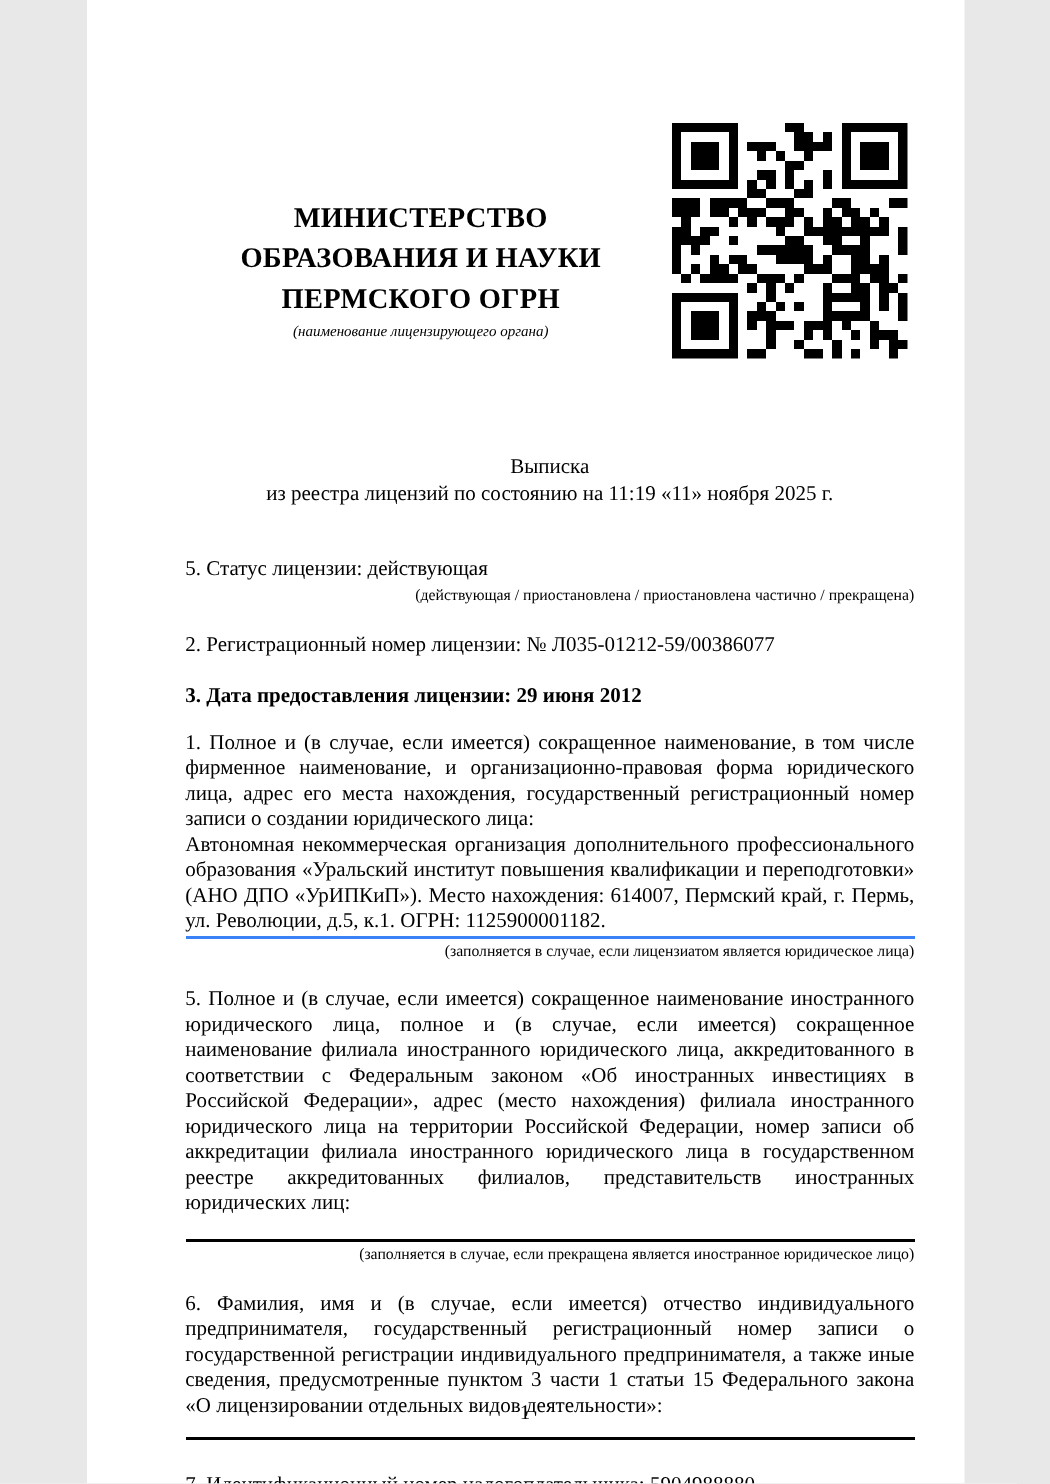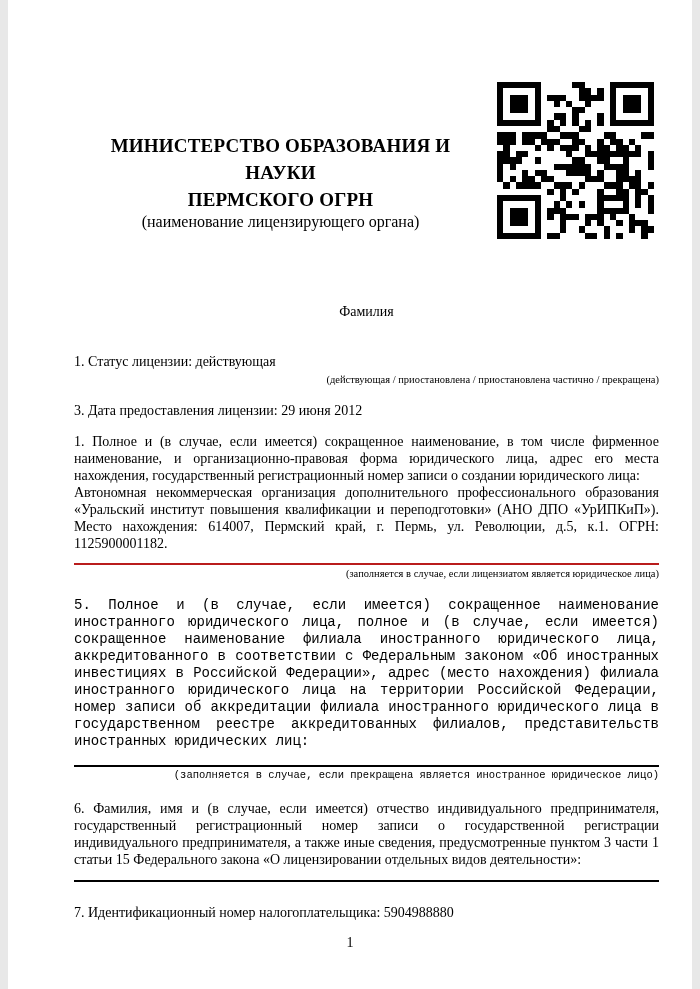--- a/index.html
+++ b/index.html
@@ -1,44 +1,44 @@
 <!DOCTYPE html>
 <html lang="ru"><head>
 <meta charset="utf-8">
 <style>
   html,body{margin:0;padding:0;background:#e8e8e8;}
   .page{
-    width:684px;height:989px;margin:0 auto;background:#ffffff;
+    width:585px;height:989px;margin:0 auto;background:#ffffff;
     position:relative;color:#000;
     font-family:"Liberation Serif","DejaVu Serif",serif;
     font-size:14px;line-height:17px;
     box-sizing:border-box;
     overflow:hidden;
   }
   .content{padding:0 33px 0 66px;}
   .header{display:flex;align-items:flex-start;padding:82px 38px 0 66px;}
   .ministry{flex:1;text-align:center;padding-top:50px;padding-right:10px;}
   .ministry-name{font-weight:bold;font-size:19px;line-height:27px;letter-spacing:.2px;}
-  .small-caption{font-size:16px;line-height:14px;margin-top:2px;}
+  .small-caption{font-size:10px;line-height:14px;margin-top:2px;font-style:italic;}
   .qr-box{width:157px;height:157px;flex:0 0 157px;}
   .qr-box svg{display:block;}
   .doc-title{text-align:center;margin-top:64px;}
   .doc-title div{line-height:18px;}
   .items{margin-top:32px;}
   .item{margin-top:0;}
   .item-text{line-height:18px;}
   .fill-caption{font-size:10.5px;line-height:13px;text-align:right;margin-top:2px;}
   .para{text-align:justify;line-height:17px;}
-  .value-filled{text-align:justify;line-height:17px;border-bottom:2px solid #b91c1c;padding-bottom:11px;}
+  .value-filled{text-align:justify;line-height:17px;border-bottom:2px solid #3b82f6;padding-bottom:1px;}
   .value-empty{border-bottom:2px solid #000;}
   .mt-status{margin-top:0;}
   .mt-reg{margin-top:18px;}
-  .mt-date{margin-top:16px;}
+  .mt-date{margin-top:16px;font-weight:bold;}
   .mt-legal{margin-top:13px;}
-  .mt-foreign{margin-top:17px;font-family:Liberation Mono, monospace;}
+  .mt-foreign{margin-top:17px;}
   .mt-entrep{margin-top:18px;}
   .mt-inn{margin-top:22px;}
   .blank-foreign{height:15px;}
   .blank-entrep{height:12px;}
   .page-number{position:absolute;bottom:38px;left:0;width:100%;text-align:center;font-size:14px;}
 </style>
 </head>
 <body>
 
 <div class="page">
@@ -360,30 +360,34 @@
           <rect x="15" y="24" width="1" height="1" fill="#000000"></rect>
           <rect x="17" y="24" width="1" height="1" fill="#000000"></rect>
           <rect x="19" y="24" width="1" height="1" fill="#000000"></rect>
           <rect x="23" y="24" width="1" height="1" fill="#000000"></rect>
         </svg>
     </div>
   </div>
 
   <div class="content">
     <div class="doc-title">
-      <div>Фамилия</div>
+      <div>Выписка</div>
+      <div>из реестра лицензий по состоянию на 11:19 «11» ноября 2025 г.</div>
     </div>
 
     <div class="items">
 
       <div class="item mt-status">
-        <div class="item-text">1. Статус лицензии: действующая</div>
+        <div class="item-text">5. Статус лицензии: действующая</div>
         <div class="fill-caption">(действующая / приостановлена / приостановлена частично / прекращена)</div>
       </div>
 
+      <div class="item mt-reg">
+        <div class="item-text">2. Регистрационный номер лицензии: № Л035-01212-59/00386077</div>
+      </div>
 
       <div class="item mt-date">
         <div class="item-text">3. Дата предоставления лицензии: 29 июня 2012</div>
       </div>
 
       <div class="item mt-legal">
         <div class="para">1. Полное и (в случае, если имеется) сокращенное наименование, в том числе фирменное наименование, и организационно-правовая форма юридического лица, адрес его места нахождения, государственный регистрационный номер записи о создании юридического лица:</div>
         <div class="value-filled">Автономная некоммерческая организация дополнительного профессионального образования «Уральский институт повышения квалификации и переподготовки» (АНО ДПО «УрИПКиП»). Место нахождения: 614007, Пермский край, г. Пермь, ул. Революции, д.5, к.1. ОГРН: 1125900001182.</div>
         <div class="fill-caption">(заполняется в случае, если лицензиатом является юридическое лица)</div>
       </div>

